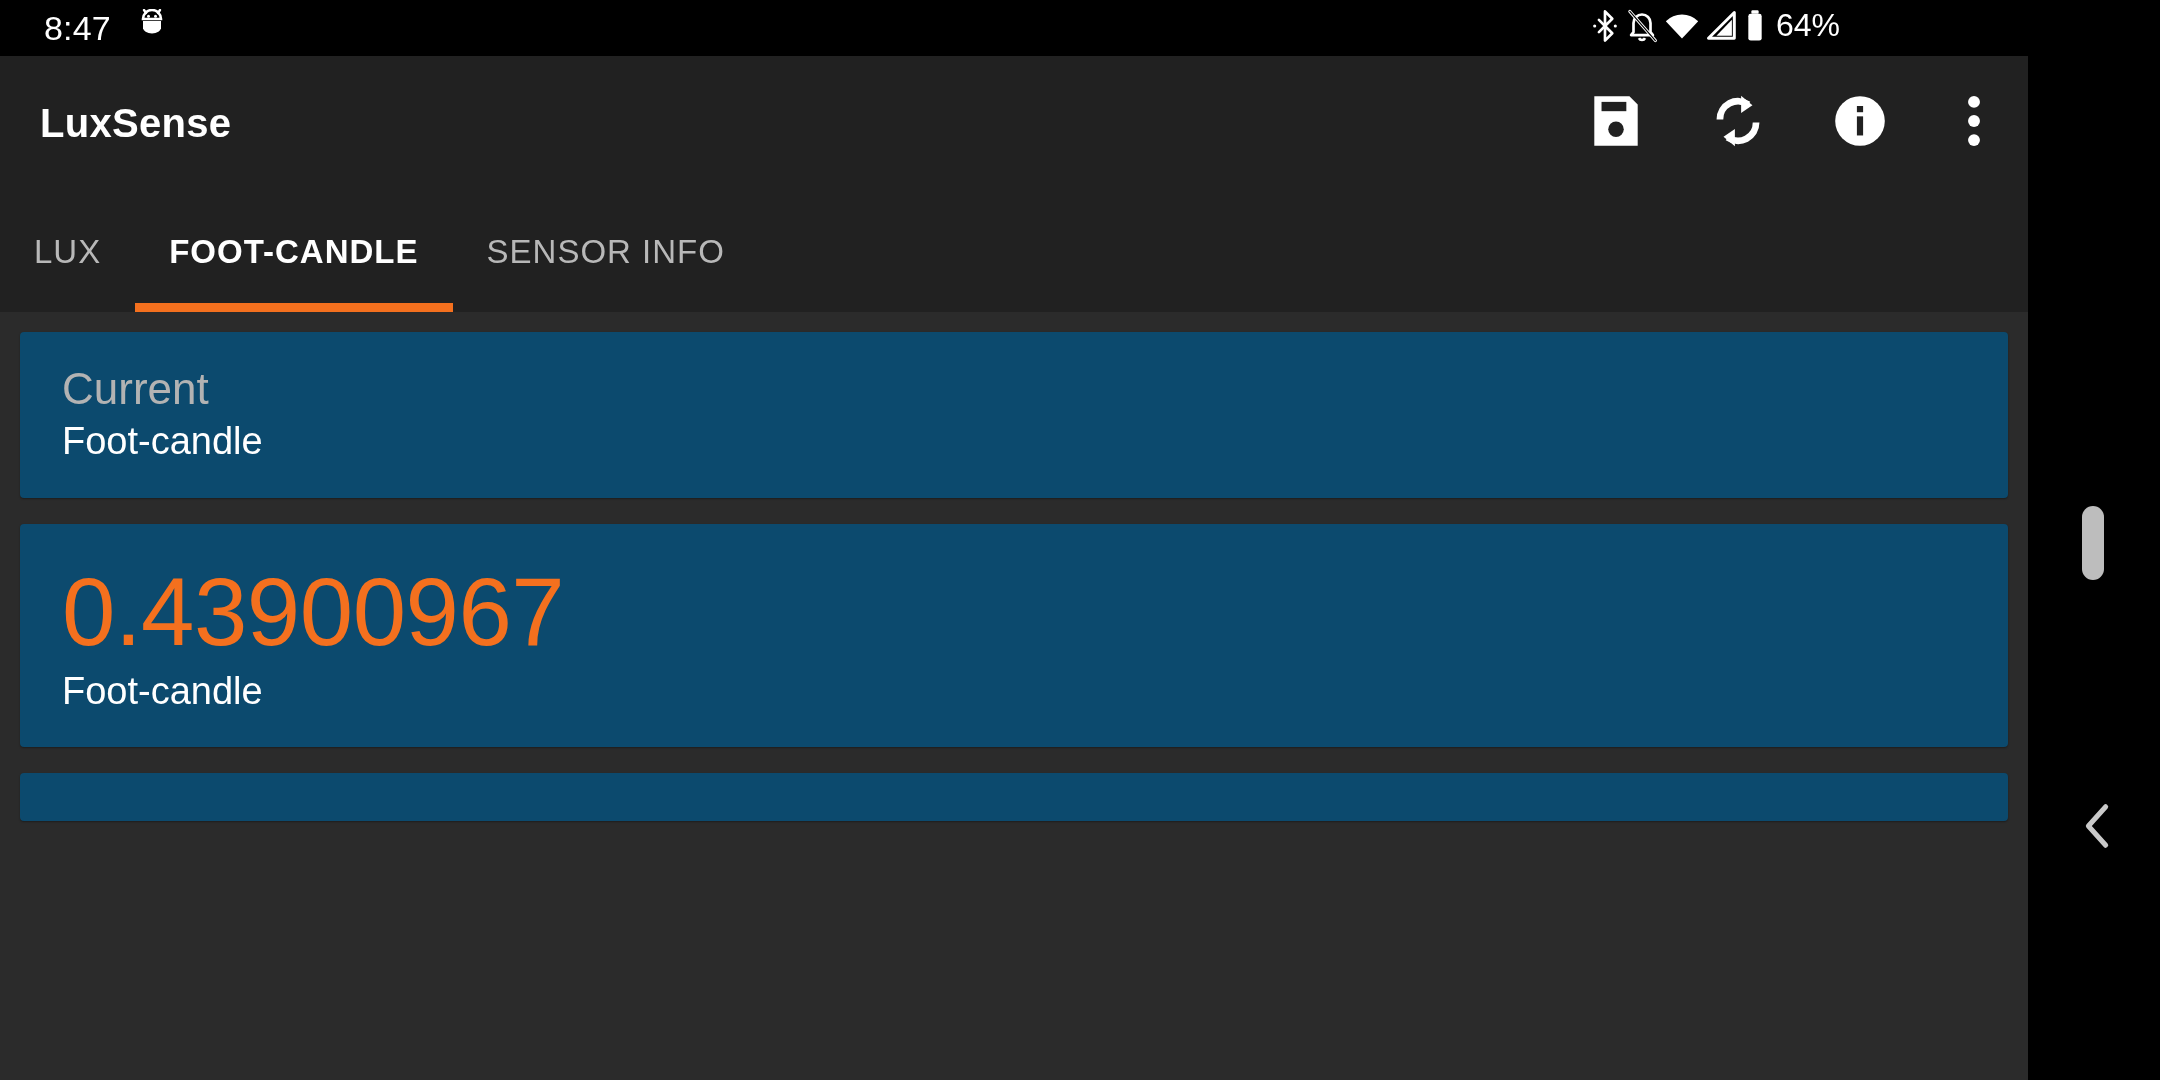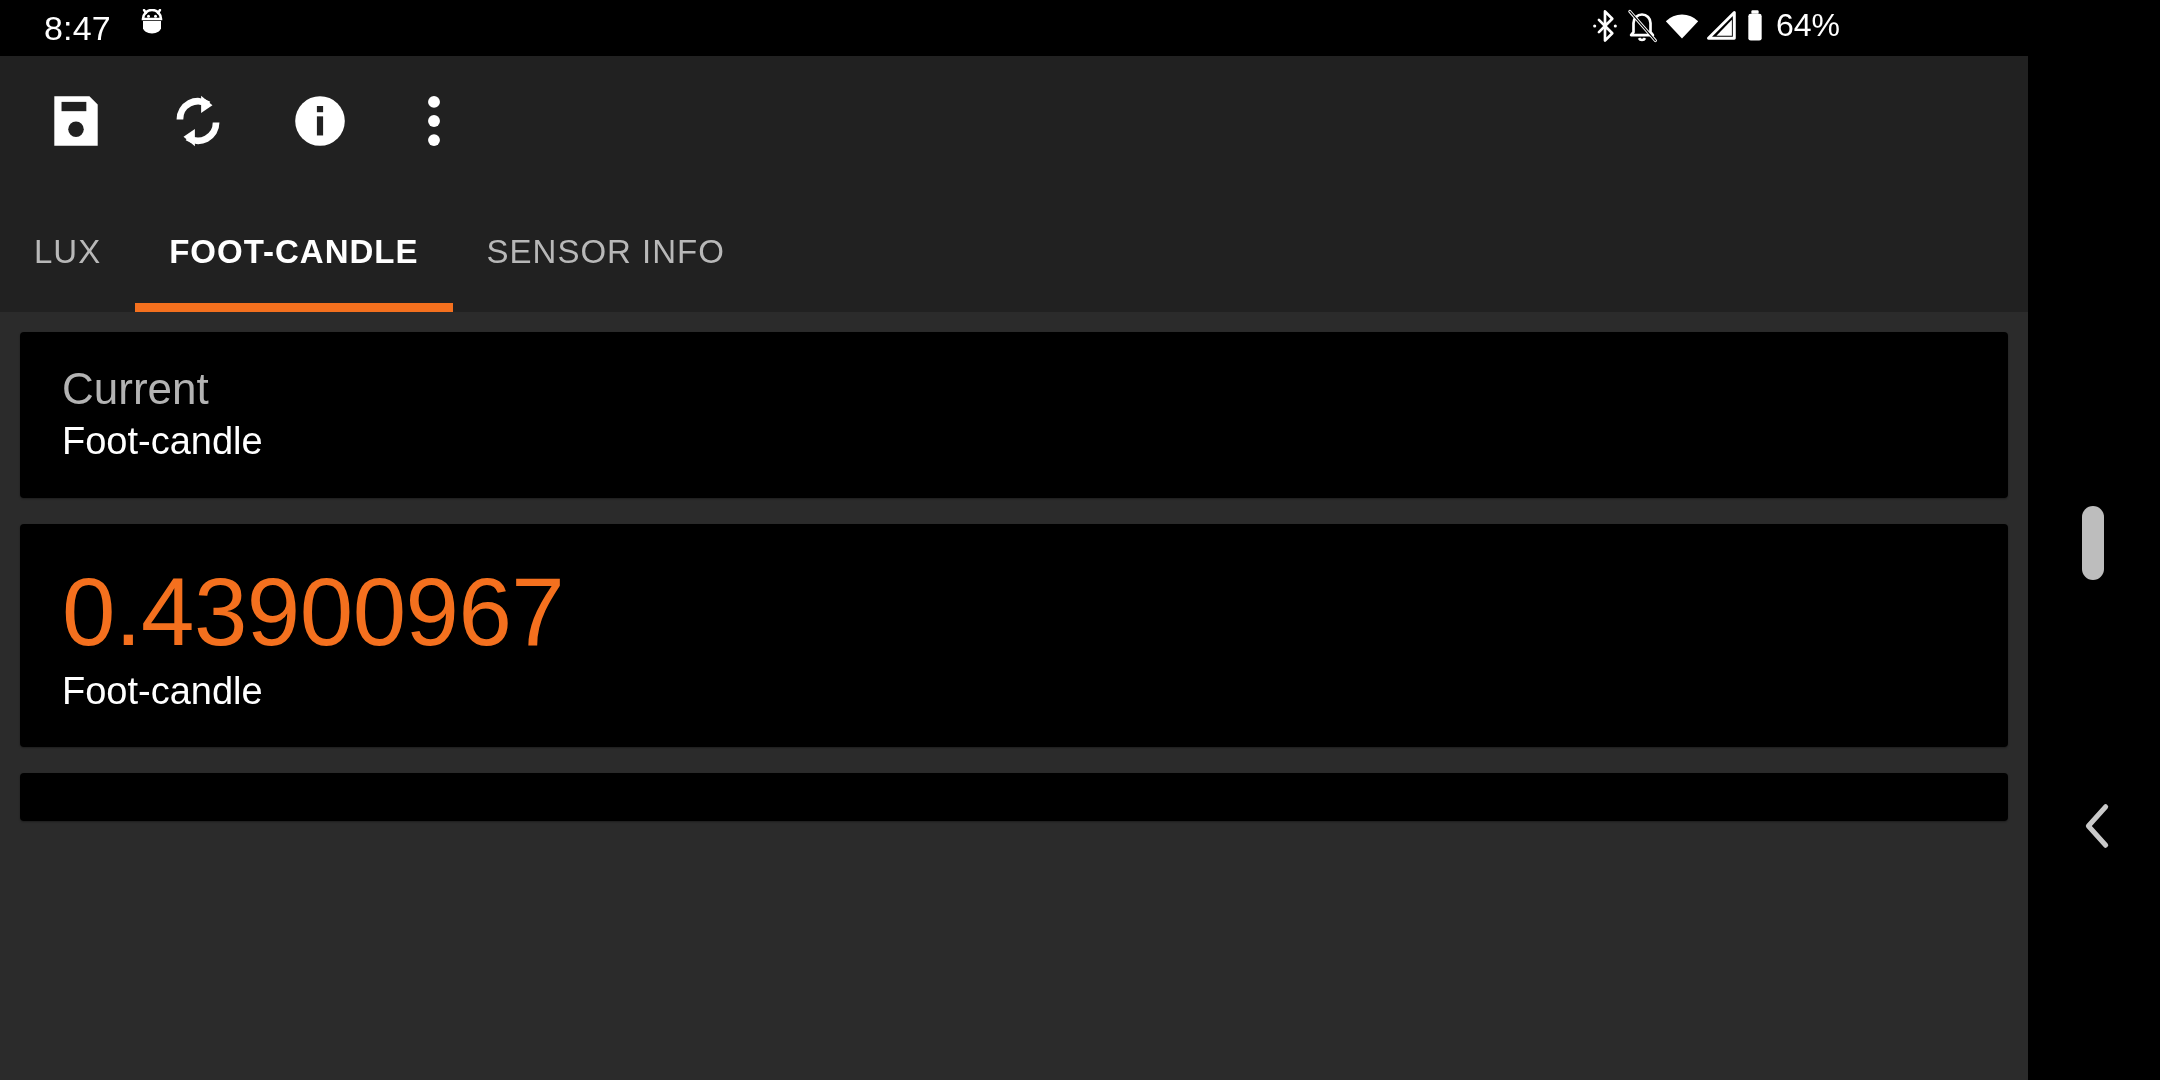--- a/index.html
+++ b/index.html
@@ -152,21 +152,21 @@
     position: relative;
     width: 2028px;
     height: 768px;
     background: #2b2b2b;
     box-sizing: border-box;
     padding: 20px 20px 0 20px;
   }
   .card {
     position: relative;
     width: 1988px;
-    background: #000000;
+    background: #0c4a6e;
     border-radius: 4px;
     box-sizing: border-box;
     padding: 34px 42px 36px 42px;
     margin-bottom: 26px;
     box-shadow: 0 1px 2px rgba(0,0,0,0.35);
   }
   .card-title {
     color: #b3b3b3;
     font-size: 44px;
     line-height: 1.05;
@@ -272,20 +272,21 @@
           <rect x="2.5" y="4" width="11" height="22" rx="2" fill="#fff"></rect>
         </svg>
       </span>
       <span class="sb-battery-text">64%</span>
     </div>
   </div>
 
   <div id="app-window">
 
     <div id="toolbar">
+      <div id="app-title">LuxSense</div>
       <div class="toolbar-actions">
 
         <div class="tb-btn">
           <span>
             <svg width="62" height="62" viewBox="0 0 24 24">
               <path d="M3.6 2.4 H17.2 L20.4 5.6 V21.6 H3.6 Z" fill="#ffffff"></path>
               <rect x="6.4" y="4.6" width="9.6" height="3.6" fill="#212121"></rect>
               <circle cx="12" cy="15.2" r="3.0" fill="#212121"></circle>
             </svg>
           </span>

